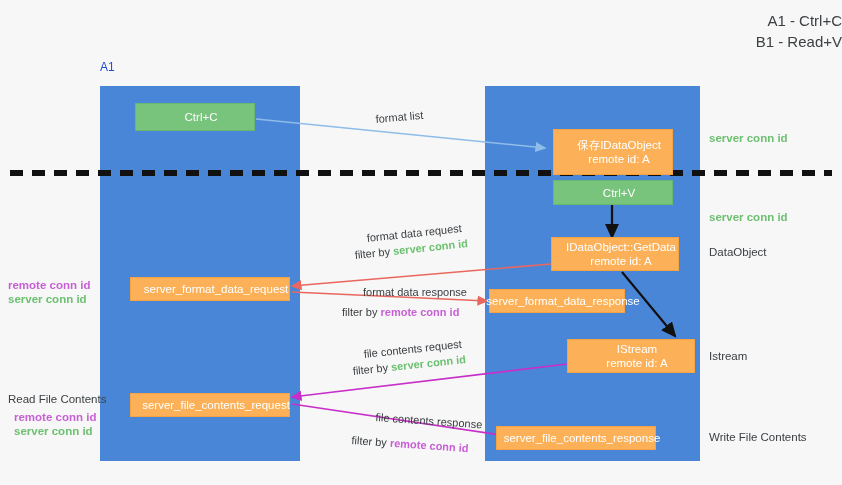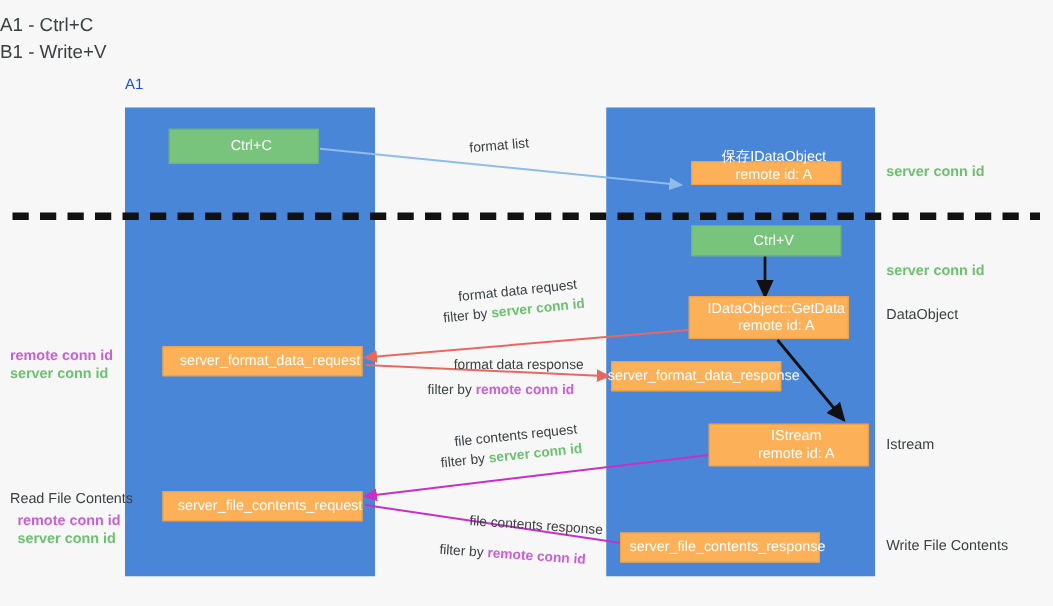--- a/index.html
+++ b/index.html
@@ -8,21 +8,21 @@
     background:#f7f7f7;
     font-family:"Liberation Sans","DejaVu Sans",sans-serif;
     position:relative;overflow:hidden;
     color:#3c4043;
   }
   #stage{position:absolute;left:0;top:0;width:842px;height:485px;}
   .abs{position:absolute;}
 
   
   .title{
-    left:0;top:10px;width:842px;text-align:left;
+    left:0;top:10px;width:842px;text-align:right;
     font-size:15px;line-height:21px;color:#3c4043;
   }
 
   
   .lane-head{
     font-size:12px;line-height:14px;text-align:left;color:#1d4ed8;
   }
 
   
   .lane{background:#4a86d8;}
@@ -52,21 +52,21 @@
 
   svg.overlay{position:absolute;left:0;top:0;width:842px;height:485px;pointer-events:none;}
 </style>
 </head>
 <body>
 
 <div id="stage">
 
   <div class="abs title">
     <div>A1 - Ctrl+C</div>
-    <div>B1 - Write+V</div>
+    <div>B1 - Read+V</div>
   </div>
 
   <div class="abs lane-head" style="left:100px;top:60px;width:200px;">
     <div>A1</div>
   </div>
 
   <div class="abs lane" style="left:100px;top:86px;width:200px;height:375px;"></div>
   <div class="abs lane" style="left:485px;top:86px;width:215px;height:375px;"></div>
 
   <svg class="overlay">
@@ -99,21 +99,21 @@
 
     <line x1="567" y1="364" x2="292" y2="397" stroke="#c82fc8" stroke-width="1.6" marker-end="url(#ah-mag)"></line>
 
     <line x1="292" y1="404" x2="521" y2="438" stroke="#c82fc8" stroke-width="1.6" marker-end="url(#ah-mag)"></line>
   </svg>
 
   <div class="abs box green" style="left:135px;top:103px;width:120px;height:28px;">
     <div>Ctrl+C</div>
   </div>
 
-  <div class="abs box orange" style="left:553px;top:129px;width:120px;height:19px;justify-content:flex-end;">
+  <div class="abs box orange" style="left:553px;top:129px;width:120px;height:46px;">
     <div>保存IDataObject</div>
     <div class="l2">remote id: A</div>
   </div>
 
   <div class="abs box green" style="left:553px;top:180px;width:120px;height:25px;">
     <div>Ctrl+V</div>
   </div>
 
   <div class="abs box orange" style="left:551px;top:237px;width:128px;height:34px;">
     <div>IDataObject::GetData</div>

